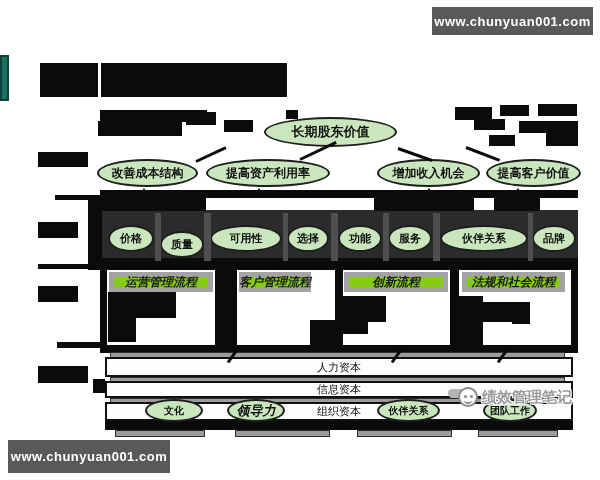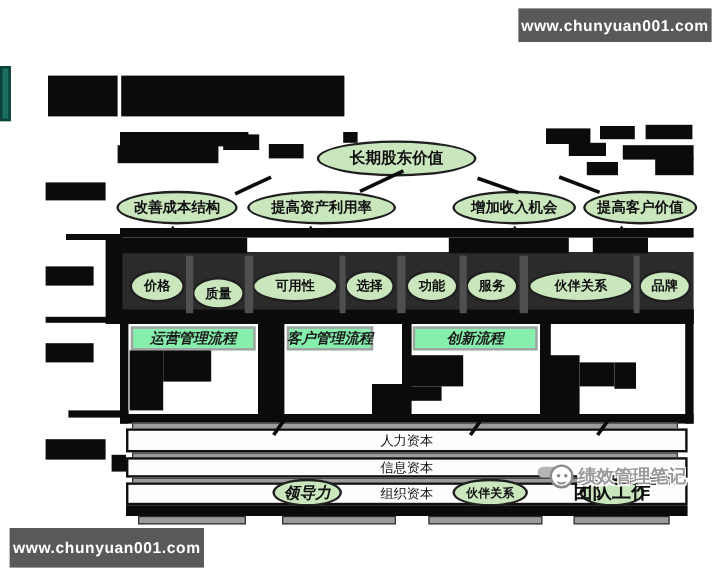--- a/index.html
+++ b/index.html
@@ -8,21 +8,21 @@
     font-family:"Liberation Sans","DejaVu Sans",sans-serif;color:#111;
   }
   .abs{position:absolute;}
   .redact{position:absolute;background:#0b0b0b;}
   .ellipse{
     position:absolute;background:#c9e6bd;border:2px solid #1f1f1f;border-radius:50%;
     display:flex;align-items:center;justify-content:center;
     font-weight:bold;color:#101010;box-sizing:border-box;white-space:nowrap;
   }
   .proc-header{
-    position:absolute;background:#86efac;border:2px solid #a3a3a3;box-sizing:border-box;
+    position:absolute;background:#84cc16;border:5px solid #a3a3a3;box-sizing:border-box;
     display:flex;align-items:center;justify-content:center;
     font-weight:bold;font-style:italic;font-size:12px;color:#1c1c1c;white-space:nowrap;
   }
   .cap-bar{
     position:absolute;background:#fdfdfd;border:2px solid #101010;box-sizing:border-box;
     display:flex;align-items:center;justify-content:center;font-size:11px;color:#101010;
   }
   .slab{position:absolute;background:#9c9c9c;border:1px solid #2e2e2e;box-sizing:border-box;}
   .badge{
     position:absolute;background:#595959;color:#ffffff;font-weight:bold;font-size:13px;
@@ -59,20 +59,21 @@
   <div class="border-black" style="left:100px;top:345px;width:478px;height:8px;"></div>
   <div class="border-black" style="left:100px;top:258px;width:7px;height:95px;"></div>
   <div class="border-black" style="left:571px;top:258px;width:7px;height:95px;"></div>
   <div class="border-black" style="left:215px;top:270px;width:22px;height:76px;"></div>
   <div class="border-black" style="left:335px;top:270px;width:8px;height:76px;"></div>
   <div class="border-black" style="left:450px;top:270px;width:9px;height:76px;"></div>
 
   <div class="proc-header" style="left:109px;top:272px;width:104px;height:20px;">运营管理流程</div>
   <div class="proc-header" style="left:239px;top:272px;width:72px;height:20px;">客户管理流程</div>
   <div class="proc-header" style="left:344px;top:272px;width:104px;height:20px;">创新流程</div>
+  <div class="proc-header" style="left:462px;top:272px;width:103px;height:20px;">法规和社会流程</div>
 
   <div class="slab" style="left:110px;top:352px;width:455px;height:7px;"></div>
   <div class="cap-bar" style="left:105px;top:357px;width:468px;height:20px;">人力资本</div>
   <div class="slab" style="left:110px;top:377px;width:455px;height:6px;"></div>
   <div class="cap-bar" style="left:105px;top:381px;width:468px;height:17px;">信息资本</div>
   <div class="slab" style="left:110px;top:398px;width:455px;height:6px;"></div>
   <div class="cap-bar" style="left:105px;top:402px;width:468px;height:19px;">组织资本</div>
   <div class="border-black" style="left:105px;top:421px;width:468px;height:9px;"></div>
   <div class="slab" style="left:115px;top:430px;width:90px;height:7px;"></div>
   <div class="slab" style="left:235px;top:430px;width:95px;height:7px;"></div>
@@ -88,23 +89,24 @@
 
   <div class="ellipse" style="left:108px;top:225px;width:46px;height:27px;font-size:11px;">价格</div>
   <div class="ellipse" style="left:160px;top:231px;width:44px;height:27px;font-size:11px;">质量</div>
   <div class="ellipse" style="left:210px;top:225px;width:72px;height:27px;font-size:11px;">可用性</div>
   <div class="ellipse" style="left:287px;top:225px;width:42px;height:27px;font-size:11px;">选择</div>
   <div class="ellipse" style="left:338px;top:225px;width:44px;height:27px;font-size:11px;">功能</div>
   <div class="ellipse" style="left:388px;top:225px;width:44px;height:27px;font-size:11px;">服务</div>
   <div class="ellipse" style="left:440px;top:225px;width:88px;height:27px;font-size:11px;">伙伴关系</div>
   <div class="ellipse" style="left:532px;top:225px;width:44px;height:27px;font-size:11px;">品牌</div>
 
+  <div class="ellipse" style="left:145px;top:399px;width:58px;height:23px;font-size:10px;">文化</div>
   <div class="ellipse" style="left:227px;top:399px;width:58px;height:23px;font-size:13px;font-style:italic;">领导力</div>
   <div class="ellipse" style="left:377px;top:399px;width:63px;height:23px;font-size:10px;">伙伴关系</div>
-  <div class="ellipse" style="left:483px;top:399px;width:54px;height:23px;font-size:16px;text-align:center;">团队工作</div>
+  <div class="ellipse" style="left:483px;top:399px;width:54px;height:23px;font-size:10px;text-align:center;">团队工作</div>
 
   <div id="redaction-layer" class="abs" style="left:0;top:0;">
       <div class="redact" style="left: 40px; top: 63px; width: 58px; height: 34px;"></div>
       <div class="redact" style="left: 101px; top: 63px; width: 186px; height: 34px;"></div>
       <div class="redact" style="left: 100px; top: 110px; width: 107px; height: 12px;"></div>
       <div class="redact" style="left: 98px; top: 121px; width: 84px; height: 15px;"></div>
       <div class="redact" style="left: 186px; top: 112px; width: 30px; height: 13px;"></div>
       <div class="redact" style="left: 224px; top: 120px; width: 29px; height: 12px;"></div>
       <div class="redact" style="left: 286px; top: 110px; width: 12px; height: 9px;"></div>
       <div class="redact" style="left: 455px; top: 107px; width: 37px; height: 13px;"></div>

